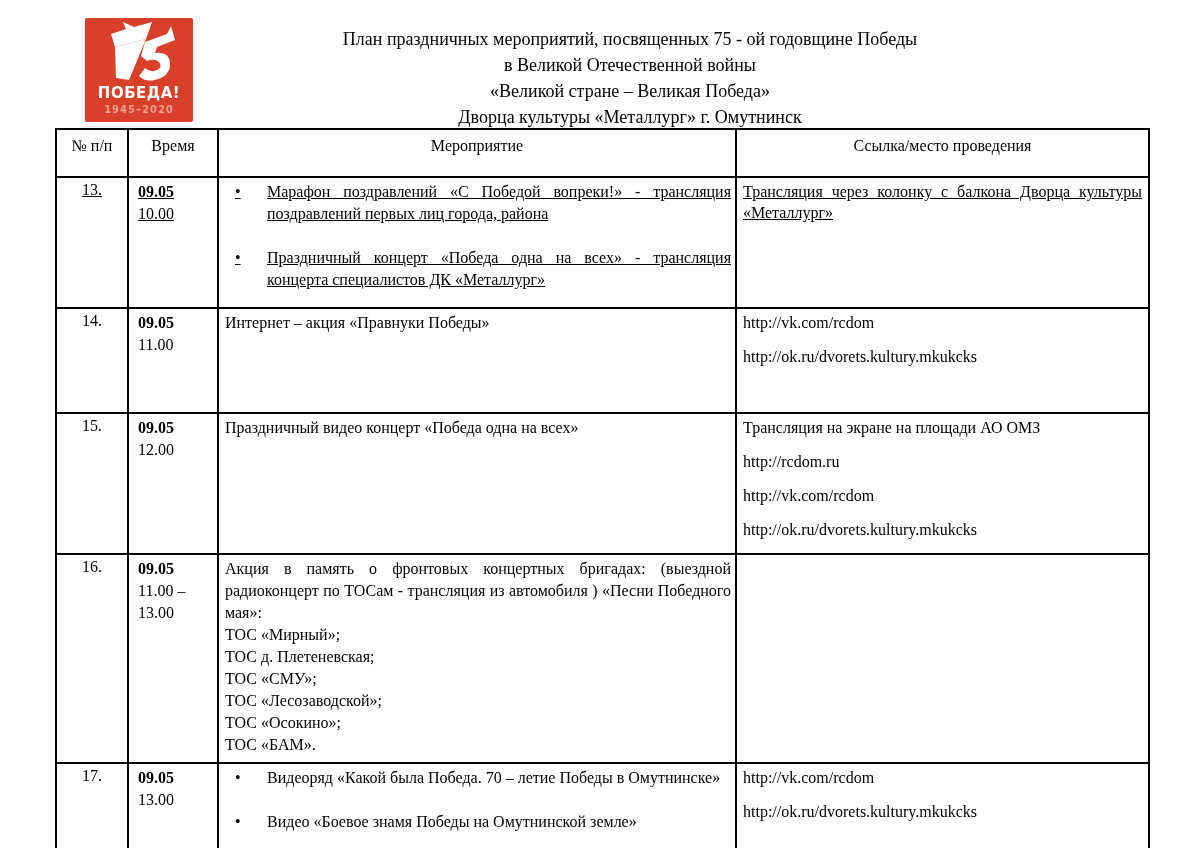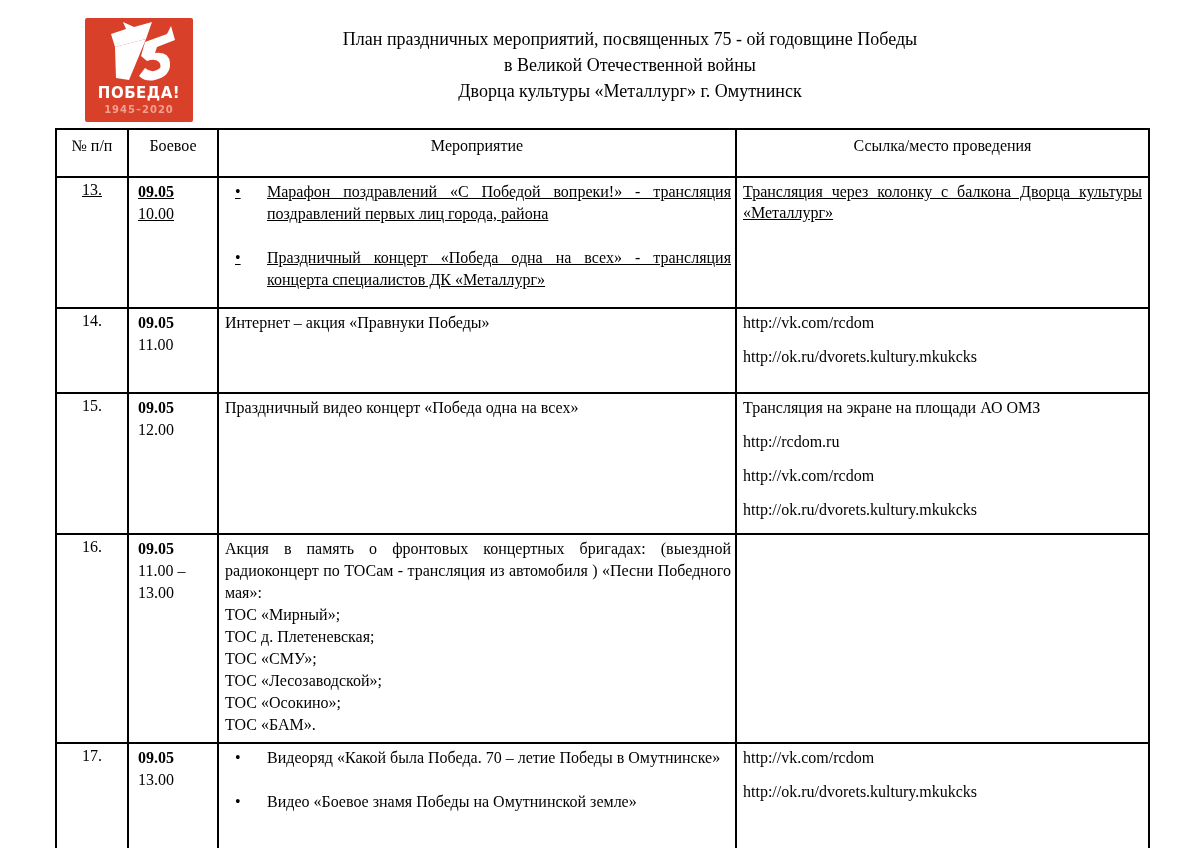--- a/index.html
+++ b/index.html
@@ -51,34 +51,35 @@
 
       <path d="M60 24 L82 16 L86 8 L90 22 L72 29 L70 35 Q84 33 85 45 Q86 58 70 62 Q60 64 54 58 L60 50 Q66 55 72 52 Q78 49 74 44 Q70 40 62 43 L56 38 Z" fill="#ffffff"></path>
       <text x="54" y="80" text-anchor="middle" font-family="DejaVu Sans, sans-serif" font-size="15" font-weight="bold" fill="#ffffff" letter-spacing="0.5">ПОБЕДА!</text>
       <text x="54" y="95" text-anchor="middle" font-family="DejaVu Sans, sans-serif" font-size="10" font-weight="bold" fill="#f0a090" letter-spacing="1">1945–2020</text>
     </svg>
   </div>
 
   <div id="doc-title">
     <div>План праздничных мероприятий, посвященных 75  - ой годовщине Победы</div>
     <div>в Великой Отечественной войны</div>
+    <div>«Великой стране – Великая Победа»</div>
     <div>Дворца культуры «Металлург» г. Омутнинск</div>
   </div>
 
   <table id="plan-table">
     <colgroup>
       <col style="width:72px">
         <col style="width:90px">
         <col style="width:518px">
         <col style="width:413px">
     </colgroup>
     <thead>
       <tr>
         <th>№ п/п</th>
-        <th>Боевое</th>
+        <th>Время</th>
         <th>Мероприятие</th>
         <th>Ссылка/место проведения</th>
       </tr>
     </thead>
     <tbody id="plan-tbody">
         <tr style="height: 131px; text-decoration: underline;">
           <td class="cell-num">13.</td>
           <td class="cell-time">
             <div class="time-date">09.05</div>
             <div class="time-line">10.00</div>
@@ -90,21 +91,21 @@
             </div>
             <div class="bullet-para">
               <span class="dot">•</span>
               <span class="btxt">Праздничный концерт «Победа одна на всех»  - трансляция концерта специалистов ДК «Металлург»</span>
             </div>
           </td>
           <td class="cell-links">
             <div class="link-para just">Трансляция через колонку с балкона Дворца культуры «Металлург»</div>
           </td>
         </tr>
-        <tr style="height: 85px;">
+        <tr style="height: 105px;">
           <td class="cell-num">14.</td>
           <td class="cell-time">
             <div class="time-date">09.05</div>
             <div class="time-line">11.00</div>
           </td>
           <td class="cell-event">
             <div class="para">Интернет – акция «Правнуки Победы»</div>
           </td>
           <td class="cell-links">
             <div class="link-para">http://vk.com/rcdom</div>

